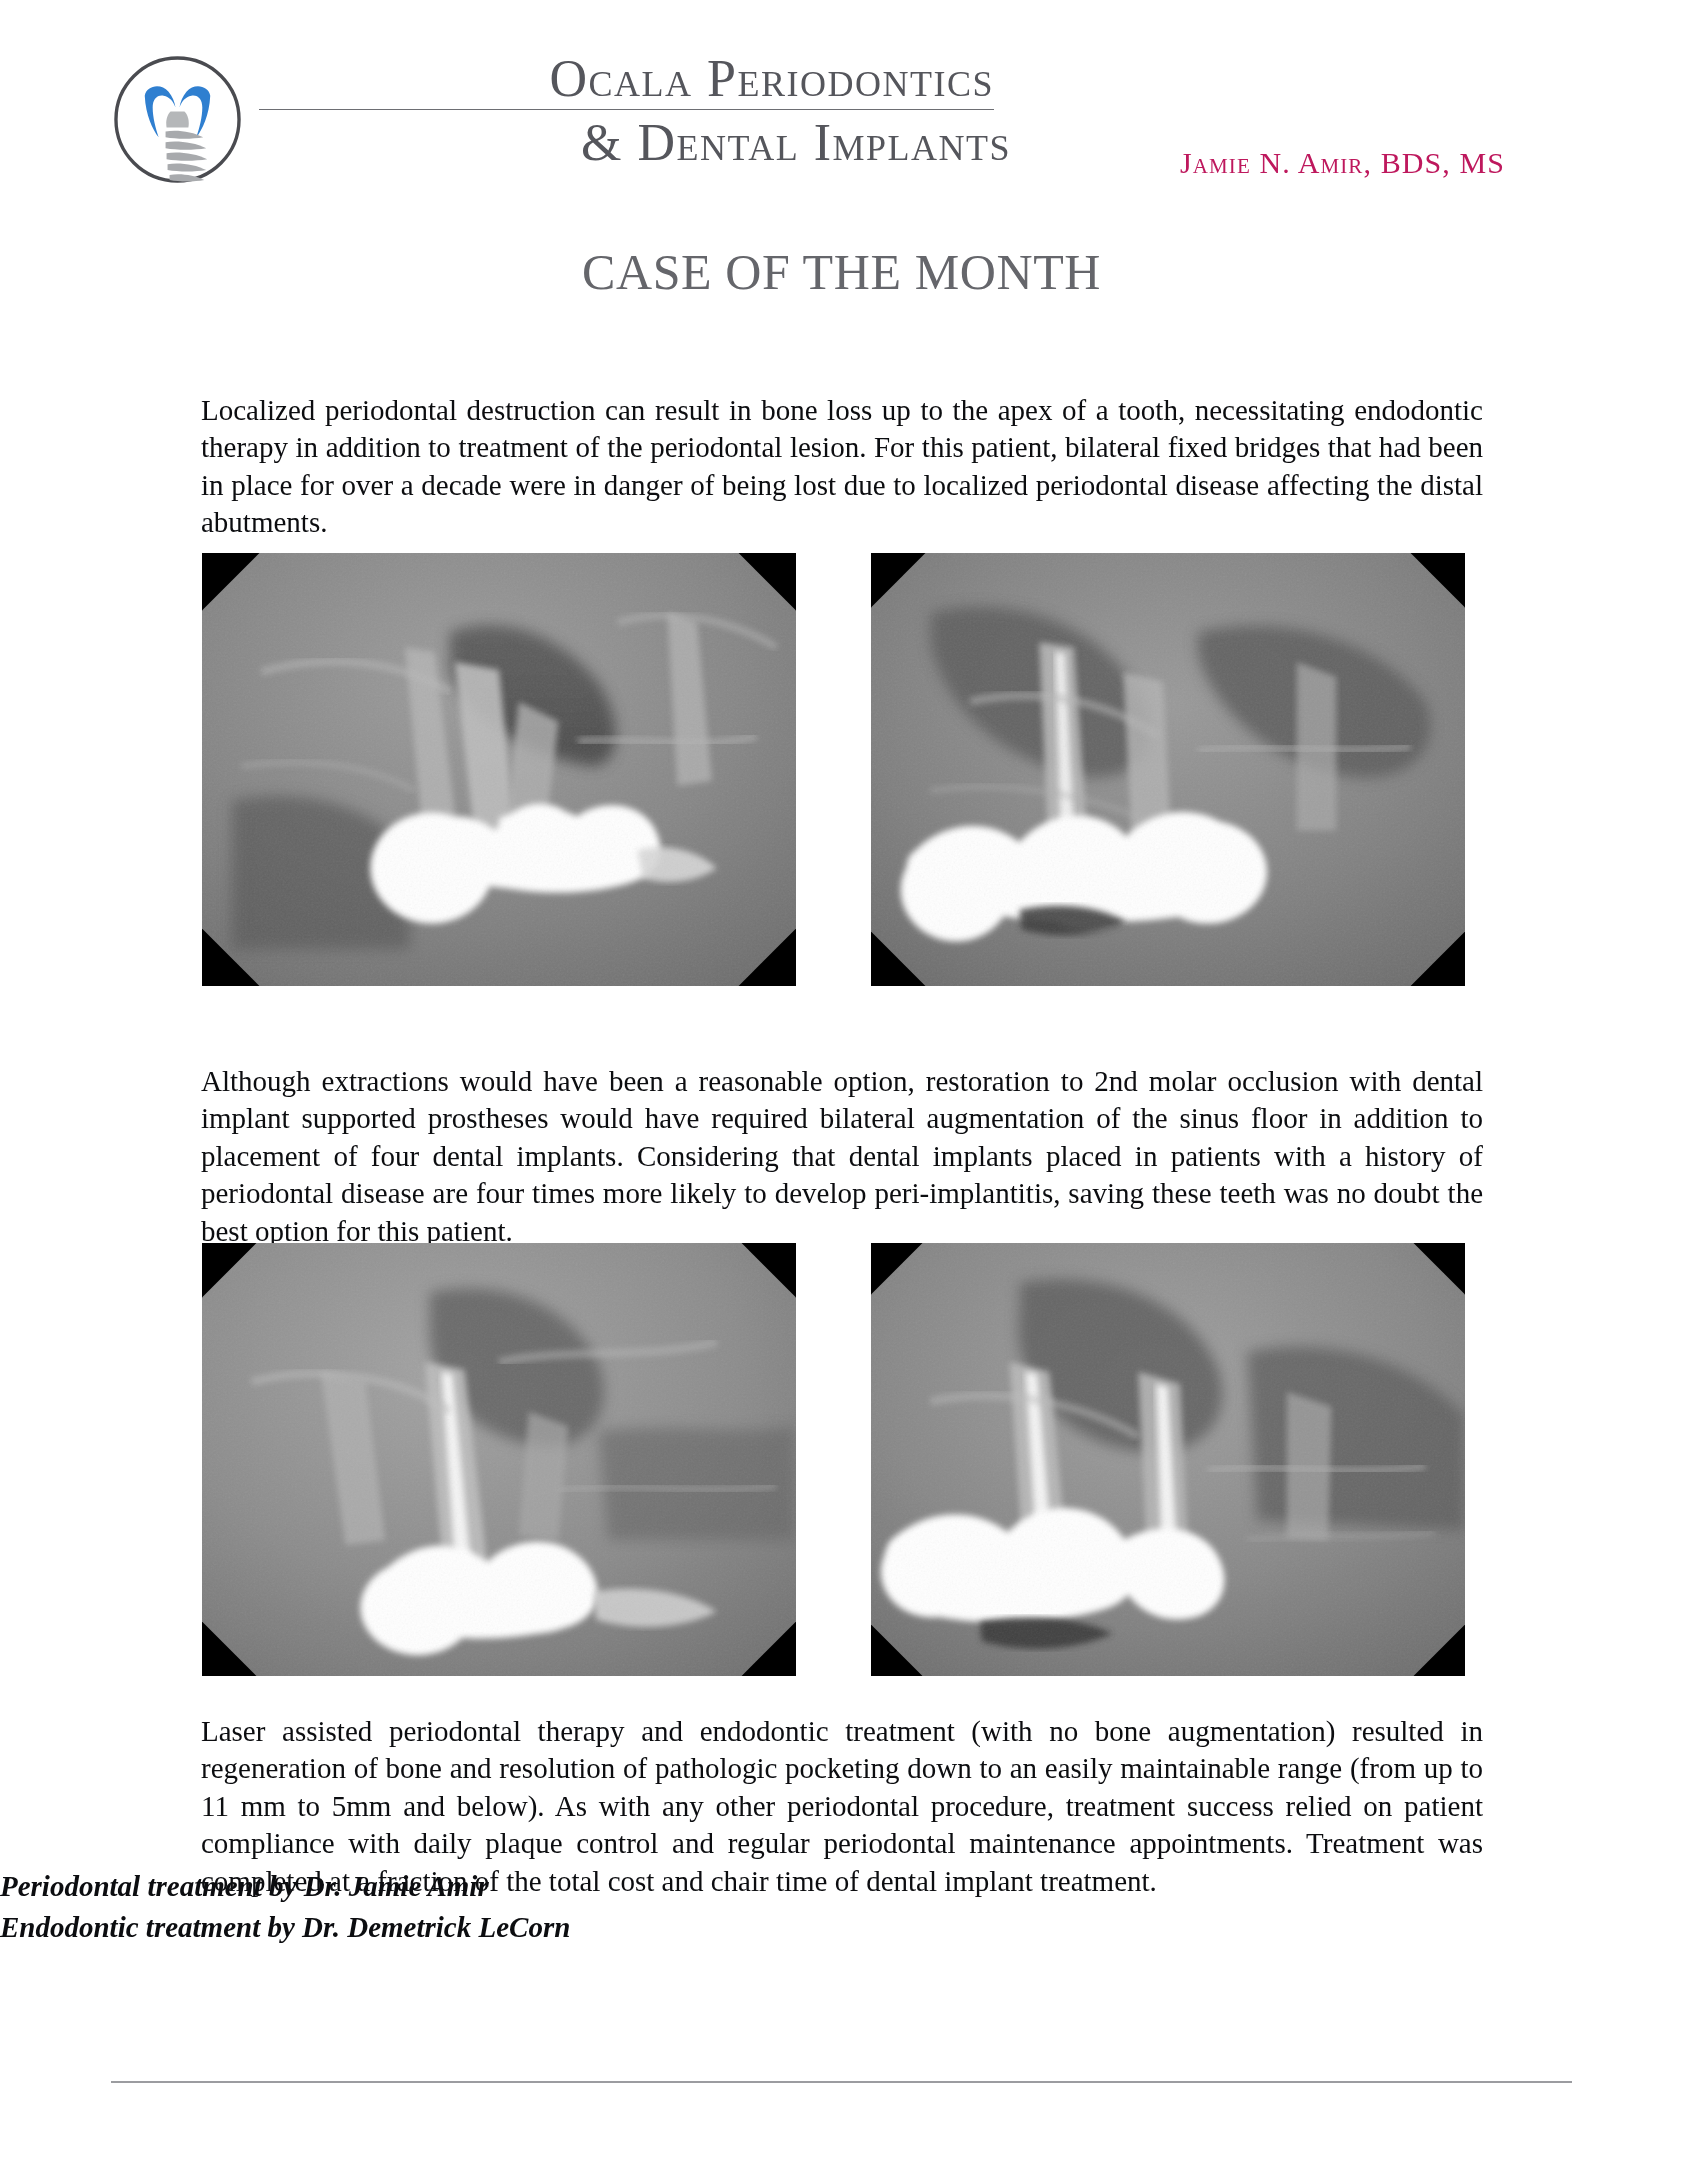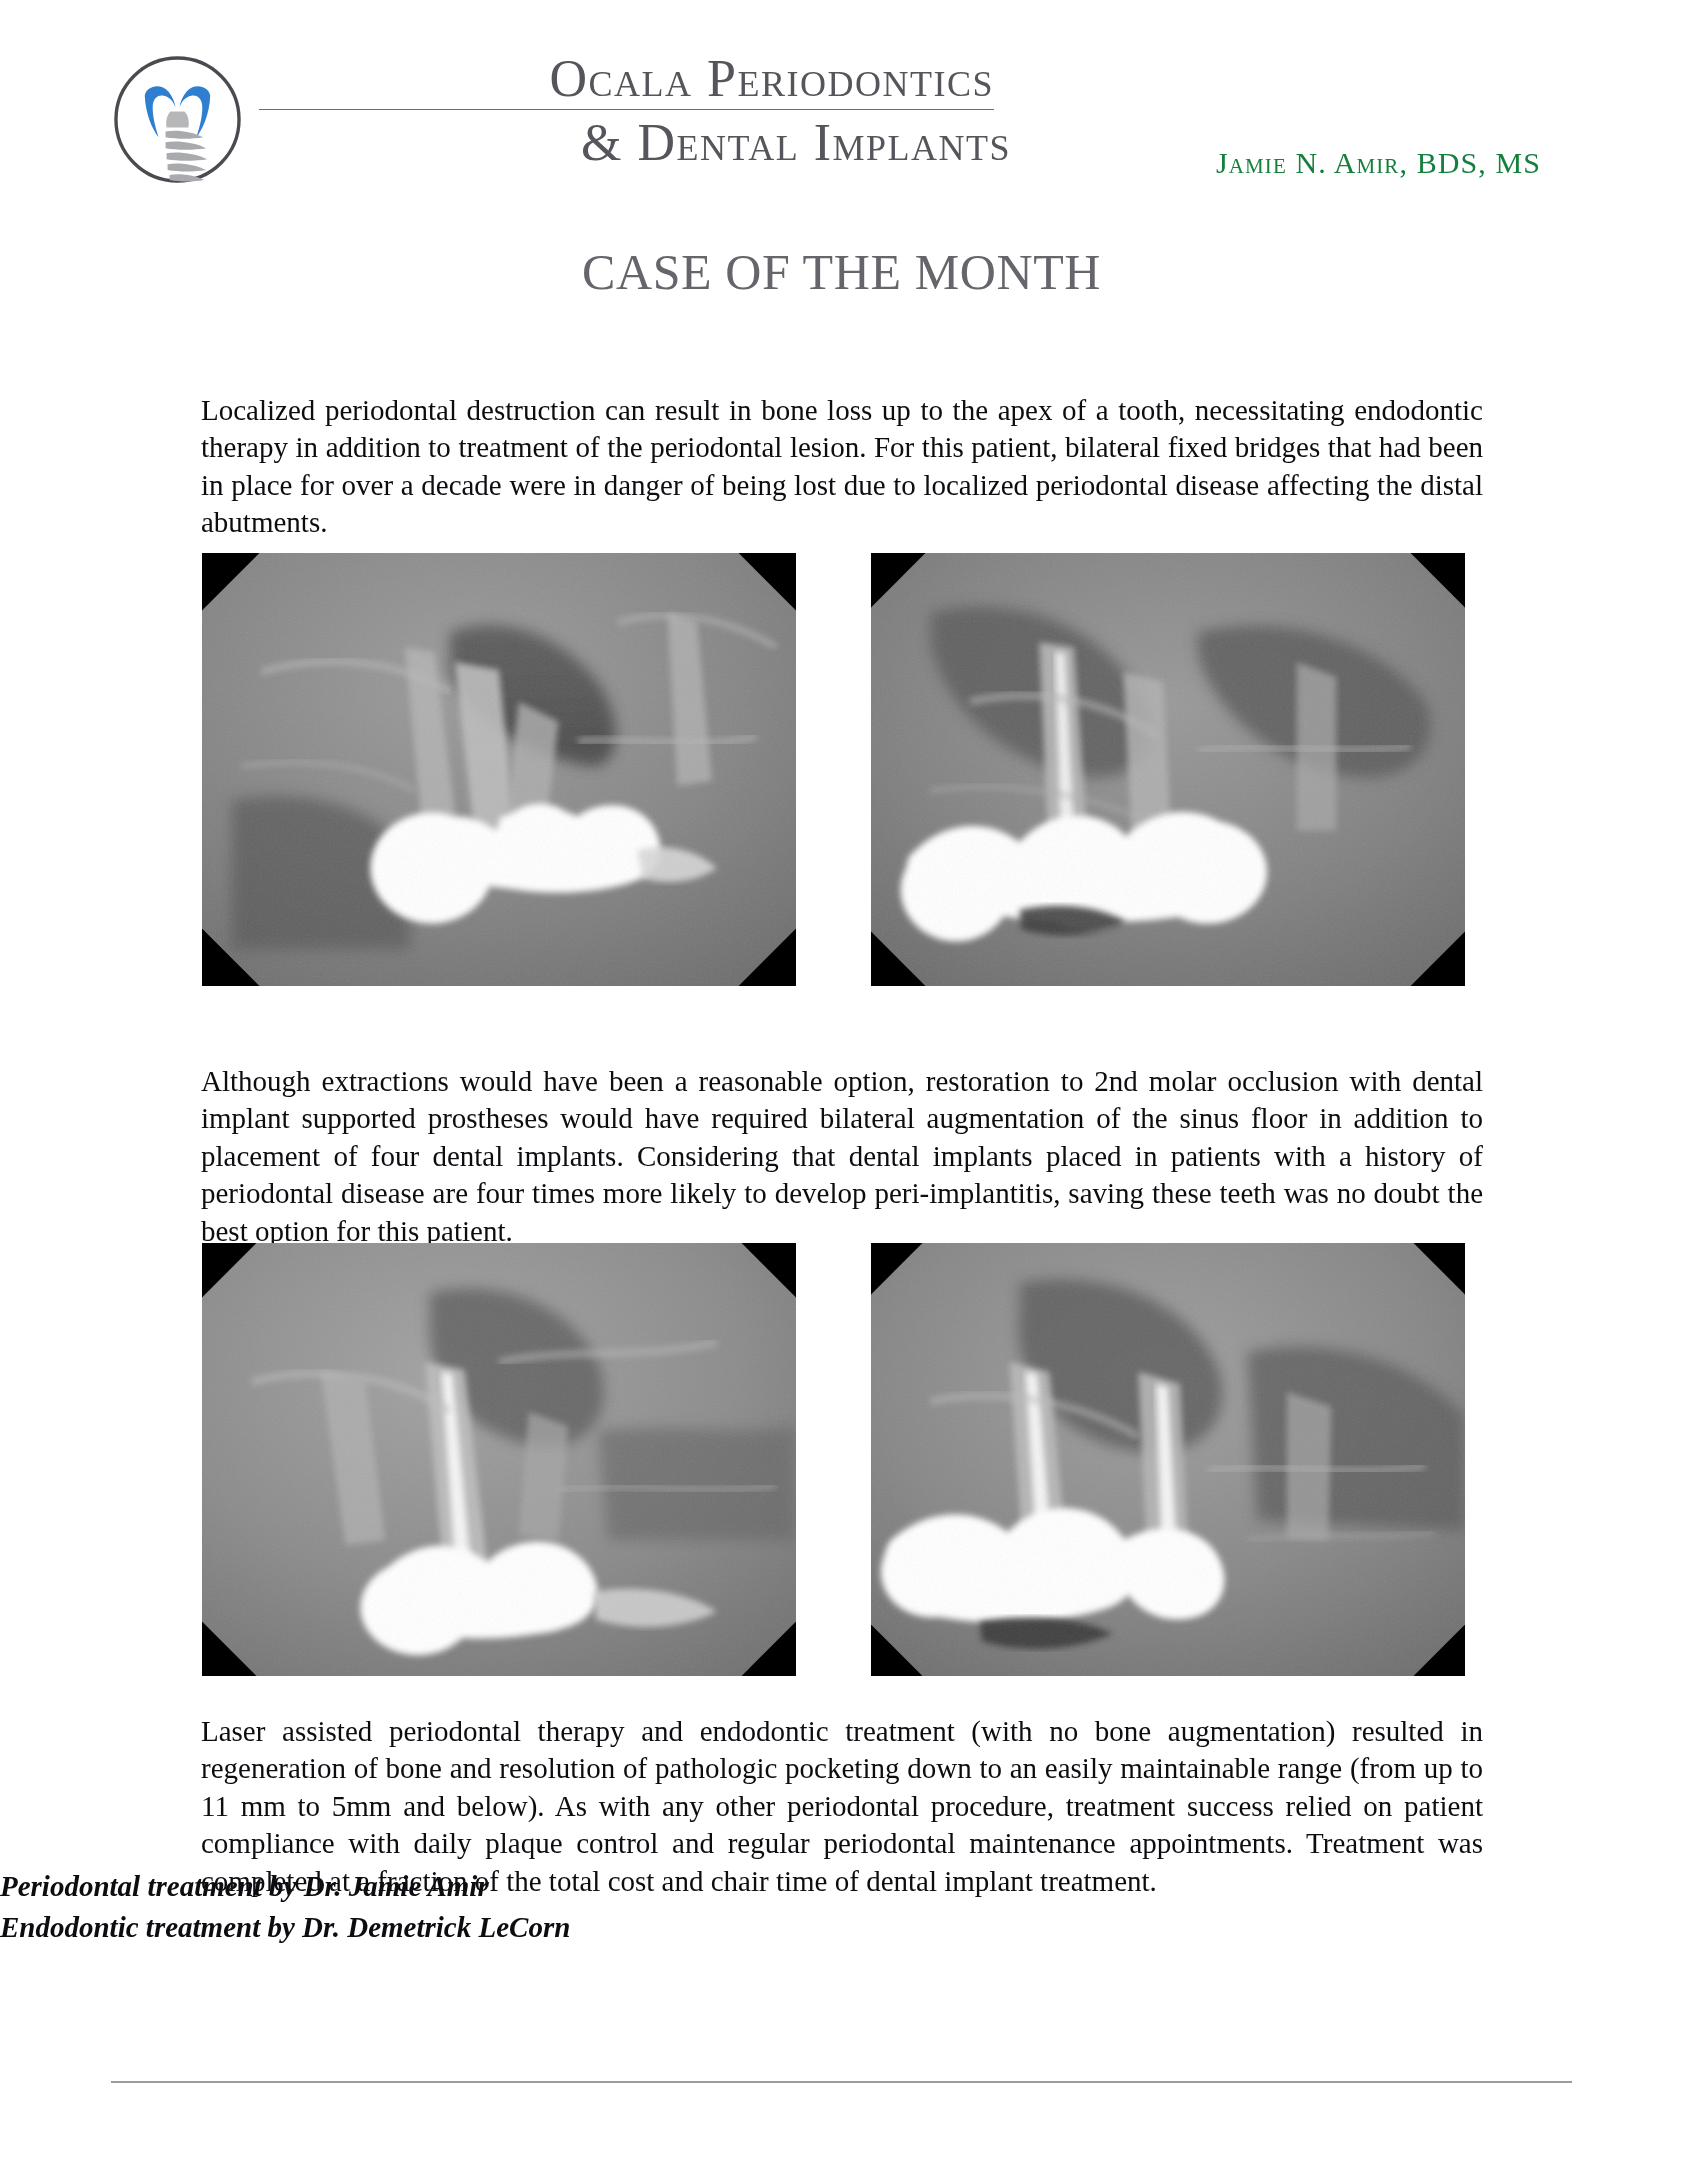--- a/index.html
+++ b/index.html
@@ -51,26 +51,25 @@
     border-bottom: 1.6px solid #6d6e73;
     width: 735px;
   }
   .brand-line2 {
     padding-top: 5px;
   }
   .doctor-name {
     position: absolute;
     left: 1180px;
     top: 146px;
-    color: #15803d;
+    color: #be185d;
     font-size: 30px;
     font-variant: small-caps;
     letter-spacing: 1.1px;
     white-space: nowrap;
-    margin-left: 36px;
   }
 
   
   .case-title {
     position: absolute;
     left: 0;
     top: 243px;
     width: 1683px;
     text-align: center;
     color: #65666b;

